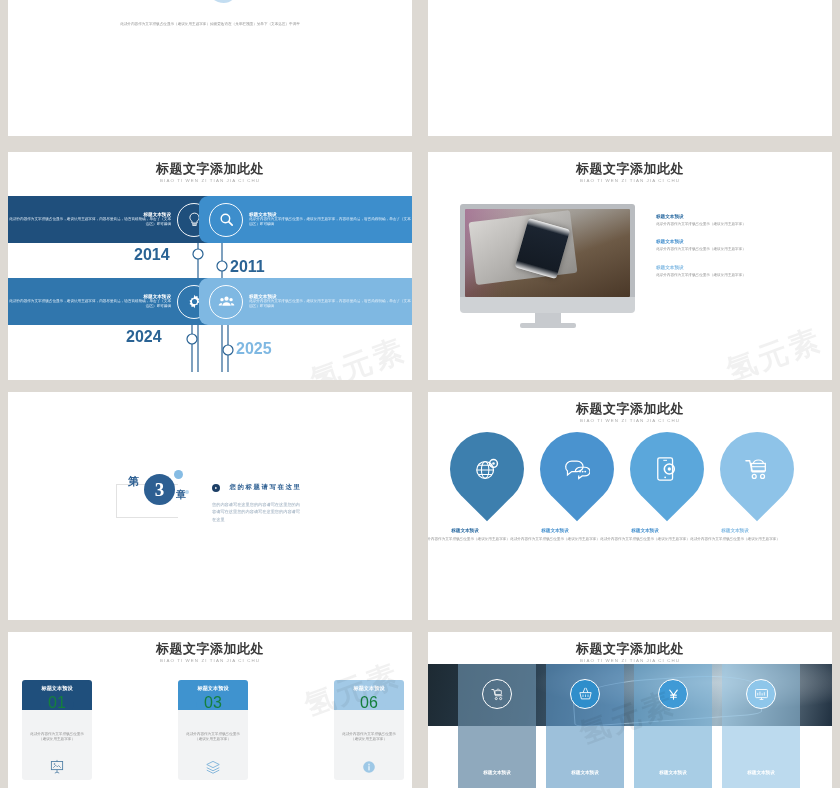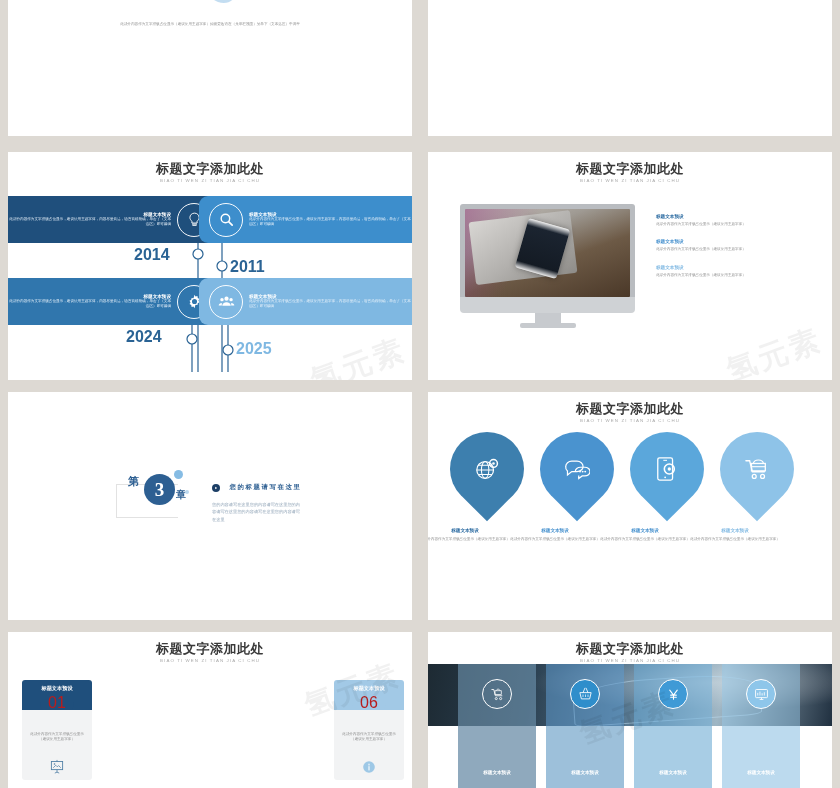--- a/index.html
+++ b/index.html
@@ -151,21 +151,21 @@
 
   
   .ncard { position: absolute; width: 70px; }
   .ncard .head {
     height: 30px; border-radius: 3px 3px 0 0; color: #fff;
     display: flex; align-items: flex-start; justify-content: center;
     padding-top: 5px; font-size: 5.2px; font-weight: bold; position: relative;
   }
   .ncard .num {
     position: absolute; left: 50%; transform: translateX(-50%); top: 14px;
-    font-size: 16px; font-weight: 300; color: #b91c1c;
+    font-size: 16px; font-weight: 300; color: #15803d;
     font-family: "Liberation Sans", sans-serif;
   }
   .ncard .body {
     background: #f2f3f4; height: 70px; border-radius: 0 0 3px 3px;
     padding: 22px 7px 0; text-align: center; position: relative;
   }
   .ncard .body .ic {
     position: absolute; left: 50%; transform: translateX(-50%); bottom: 6px;
   }
   .ncard .notch {
@@ -459,20 +459,37 @@
             <rect x="3" y="4" width="18" height="13" fill="none" stroke="#4f7fa5" stroke-width="1.4"></rect>
             <path d="M6 14 l4-4 2.5 2.5 2-2 3.5 3.5" fill="none" stroke="#4f7fa5" stroke-width="1.2"></path>
             <circle cx="8" cy="8" r="1.3" fill="#4f7fa5"></circle>
             <path d="M12 17 V21 M8.5 22.5 L12 21 L15.5 22.5" fill="none" stroke="#4f7fa5" stroke-width="1.3"></path>
           </svg>
         </span>
       </div>
     </div>
 
 
+    <div class="ncard" style="left:170px; top:48px;">
+      <div class="head" style="background:#3f93cf;">
+        <span>标题文本预设</span>
+      </div>
+      <div class="notch" style="background:#3f93cf;"></div>
+      <div class="num">03</div>
+      <div class="body">
+        <div class="tiny">此部分内容作为文字排版占位显示（建议使用主题字体）</div>
+        <span class="ic">
+          <svg width="15" height="14" viewBox="0 0 24 22">
+            <path d="M12 2 L22 7 L12 12 L2 7 Z" fill="none" stroke="#79b0d8" stroke-width="1.4"></path>
+            <path d="M2 12 L12 17 L22 12" fill="none" stroke="#79b0d8" stroke-width="1.4"></path>
+            <path d="M2 16 L12 21 L22 16" fill="none" stroke="#79b0d8" stroke-width="1.4"></path>
+          </svg>
+        </span>
+      </div>
+    </div>
 
 
     <div class="ncard" style="left:326px; top:48px;">
       <div class="head" style="background:#a2c9e6;">
         <span>标题文本预设</span>
       </div>
       <div class="notch" style="background:#a2c9e6;"></div>
       <div class="num">06</div>
       <div class="body">
         <div class="tiny">此部分内容作为文字排版占位显示（建议使用主题字体）</div>

